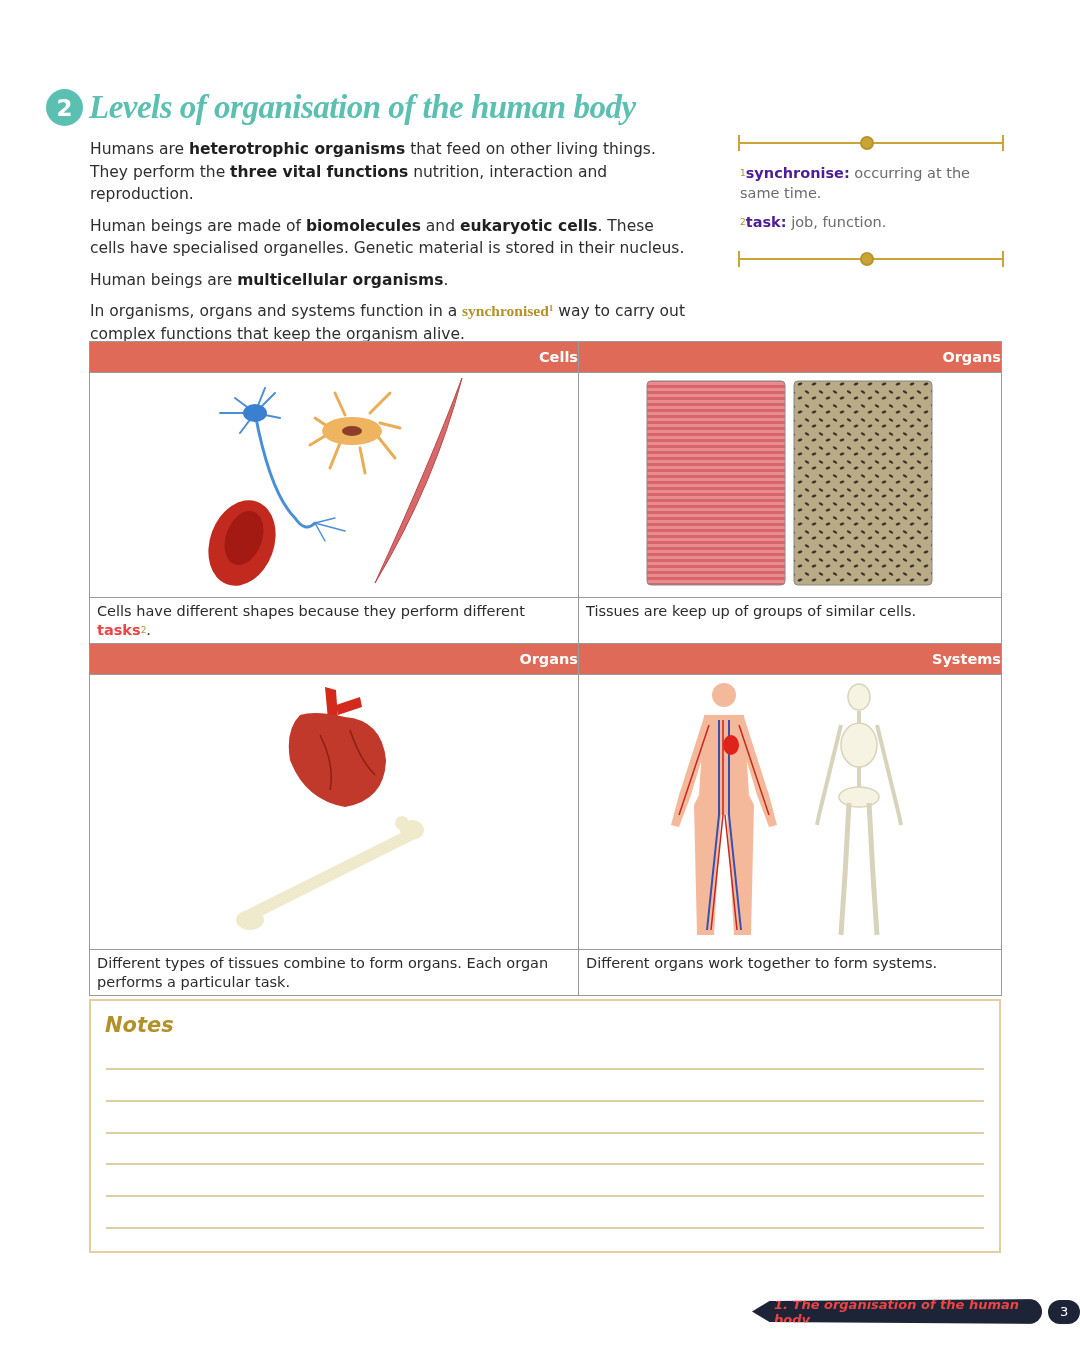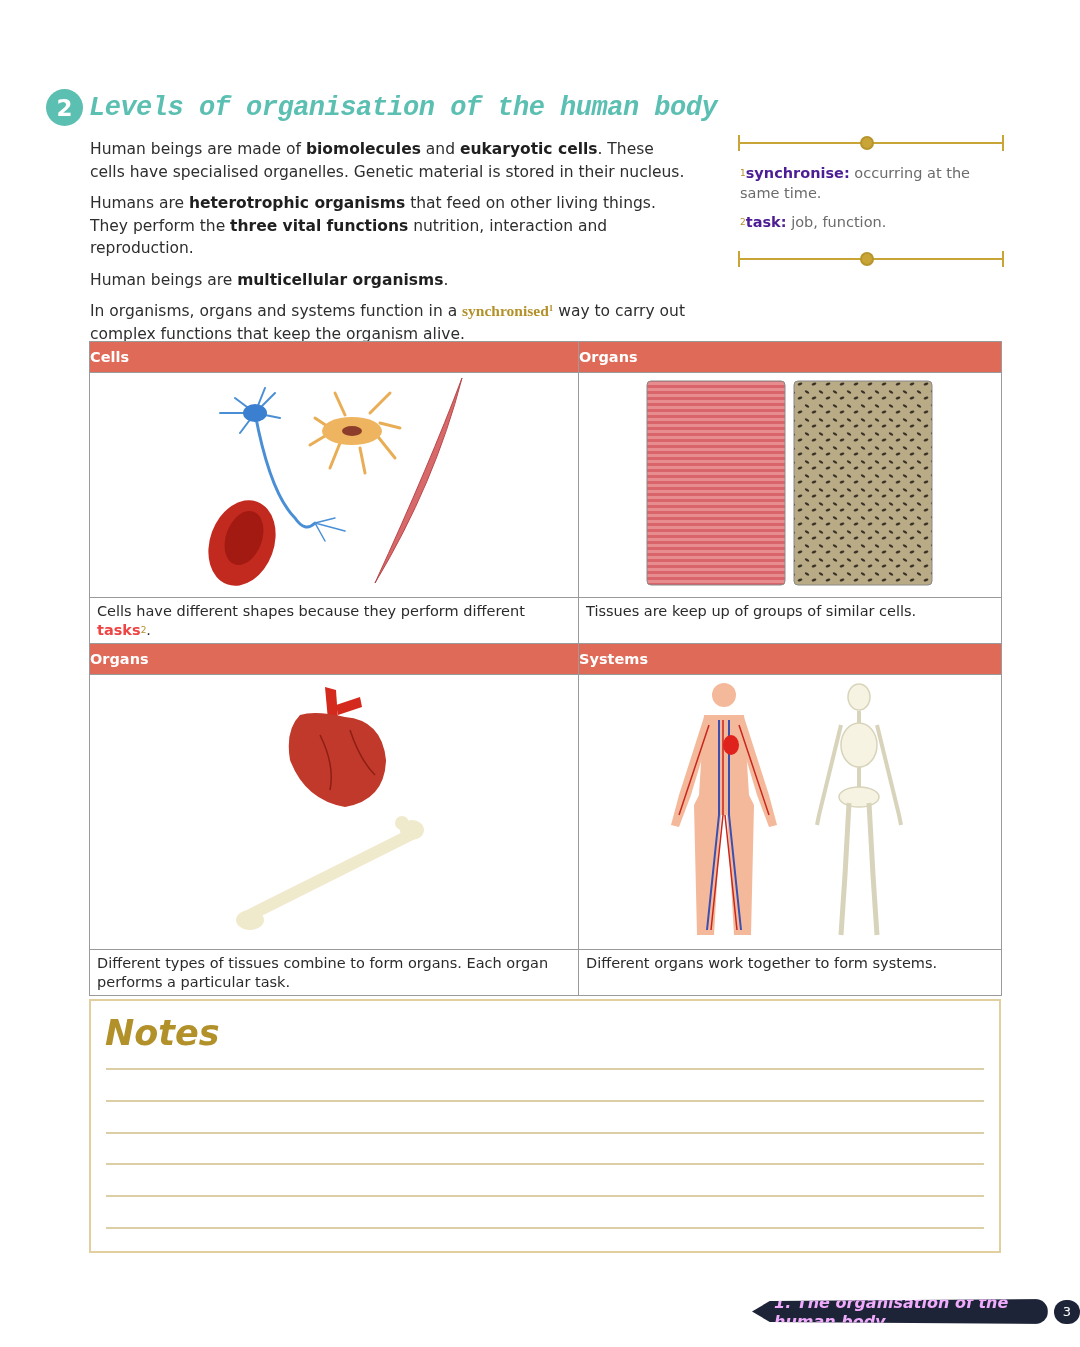--- a/index.html
+++ b/index.html
@@ -6,21 +6,21 @@
   html, body { width: 1080px; height: 1347px; background: #ffffff; overflow: hidden; }
   body { position: relative; font-family: "DejaVu Sans", sans-serif; color: #2b2b2b; }
 
   .section-heading { position: absolute; left: 46px; top: 89px; display: flex; align-items: center; }
   .section-num {
     width: 37px; height: 37px; border-radius: 50%; background: #5bbfb2; color: #fff;
     font-family: "DejaVu Sans", sans-serif; font-weight: bold; font-size: 23px;
     display: flex; align-items: center; justify-content: center; margin-right: 6px;
   }
   .section-title {
-    font-family: Liberation Mono, monospace; font-weight: bold; font-size: 27px;
+    font-family: Liberation Serif, serif; font-weight: bold; font-size: 33px;
     color: #5bbfb2; letter-spacing: -0.5px; font-style: italic;
   }
 
   .intro { position: absolute; left: 90px; top: 138px; width: 600px; font-size: 15.5px; line-height: 22.5px; color: #2e2e2e; }
   .intro p { margin-bottom: 9px; }
   .intro b { font-weight: bold; color: #1f1f1f; }
   .intro .gloss { color: #b3912a; font-weight: bold; font-family: Liberation Serif, serif; }
   .intro sup { font-size: 9px; vertical-align: top; position: relative; top: -3px; }
 
   .glossary { position: absolute; left: 738px; top: 133px; width: 266px; }
@@ -31,55 +31,55 @@
   .rule .knob { position: absolute; left: 122px; top: 3px; width: 14px; height: 14px; border-radius: 50%; background: #c9a537; border: 2px solid #b8942c; }
   .gloss-items { padding: 10px 4px 8px 2px; font-size: 14.5px; line-height: 20px; color: #6b6b6b; }
   .gloss-items .item { margin-bottom: 9px; }
   .gloss-items b { color: #4c1d95; font-weight: bold; }
   .gloss-items sup { font-size: 9px; vertical-align: top; color: #b3912a; }
 
   .table { position: absolute; left: 89px; top: 341px; width: 912px; border: 1px solid #9a9a9a; border-collapse: collapse; }
   .table td, .table th { border: 1px solid #9a9a9a; }
   .table th {
     background: #e06a58; color: #ffffff; font-weight: bold; font-size: 14.5px;
-    height: 31px; text-align: left;
+    height: 31px; text-align: right;
   }
   .table .img-cell { height: 220px; position: relative; }
   .table .img-cell.tall { height: 270px; }
   .table .caption { font-size: 14.5px; line-height: 19px; padding: 4px 7px 3px 7px; color: #2b2b2b; vertical-align: top; }
   .table .caption b { color: #ef4444; }
   .table .caption sup { font-size: 9px; vertical-align: top; color: #b3912a; }
   .table .caption.two { height: 46px; }
 
   .notes { position: absolute; left: 89px; top: 999px; width: 912px; height: 254px; border: 2px solid #e2cf9f; }
-  .notes-title { position: absolute; left: 14px; top: 12px; font-size: 35px; font-weight: bold; color: #b3912a; font-style: italic; }
+  .notes-title { position: absolute; left: 14px; top: 12px; font-size: 21px; font-weight: bold; color: #b3912a; font-style: italic; }
   .note-line { position: absolute; left: 15px; right: 15px; height: 2px; background: #dccfa6; }
 
   .footer { position: absolute; top: 1299px; left: 752px; display: flex; align-items: center; }
   .footer .chapter {
-    background: #1e2438; color: #f0abfc; font-size: 16px; font-weight: bold; font-style: italic;
+    background: #1e2438; color: #ef4444; font-size: 13px; font-weight: bold; font-style: italic;
     padding: 3px 18px 3px 22px; border-radius: 12px 14px 14px 8px; height: 25px; display: flex; align-items: center;
     clip-path: polygon(0 50%, 6% 8%, 100% 0, 100% 100%, 6% 92%);
   }
   .footer .page { margin-left: 6px; background: #1e2438; color: #fff; font-size: 13px; width: 36px; height: 24px; border-radius: 12px; display: flex; align-items: center; justify-content: center; }
 </style>
 </head>
 <body>
 
 <div class="section-heading">
   <div class="section-num">2</div>
   <div class="section-title">Levels of organisation of the human body</div>
 </div>
 
 <div class="intro">
   <p>
+    <span>Humans are </span><b>heterotrophic organisms</b><span> that feed on other living things. They perform the </span><b>three vital functions</b><span> nutrition, interaction and reproduction.</span>
+  </p>
+  <p>
     <span>Human beings are made of </span><b>biomolecules</b><span> and </span><b>eukaryotic cells</b><span>. These cells have specialised organelles. Genetic material is stored in their nucleus.</span>
-  </p>
-  <p>
-    <span>Humans are </span><b>heterotrophic organisms</b><span> that feed on other living things. They perform the </span><b>three vital functions</b><span> nutrition, interaction and reproduction.</span>
   </p>
   <p>
     <span>Human beings are </span><b>multicellular organisms</b><span>.</span>
   </p>
   <p>
     <span>In organisms, organs and systems function in a </span><span class="gloss">synchronised</span><sup class="gloss">1</sup><span> way to carry out complex functions that keep the organism alive.</span>
   </p>
 </div>
 
 <div class="glossary">

